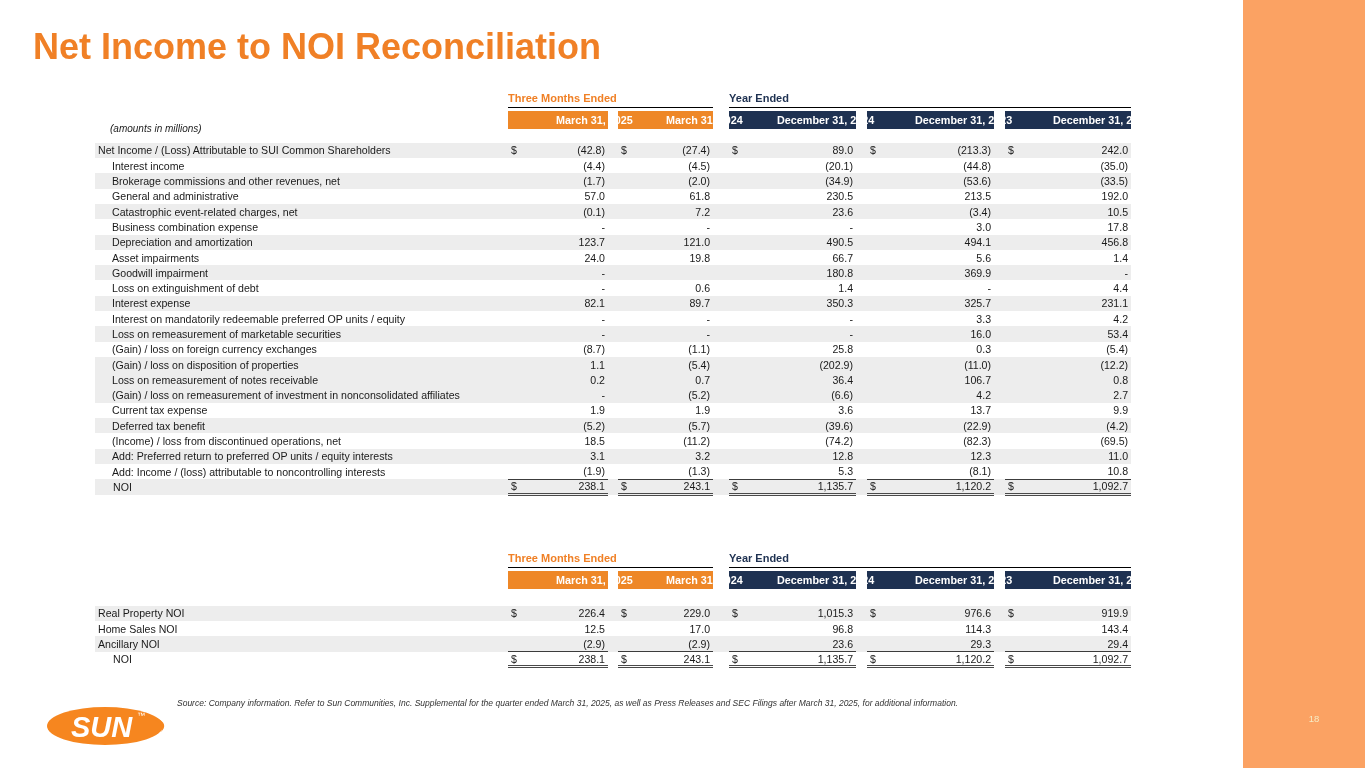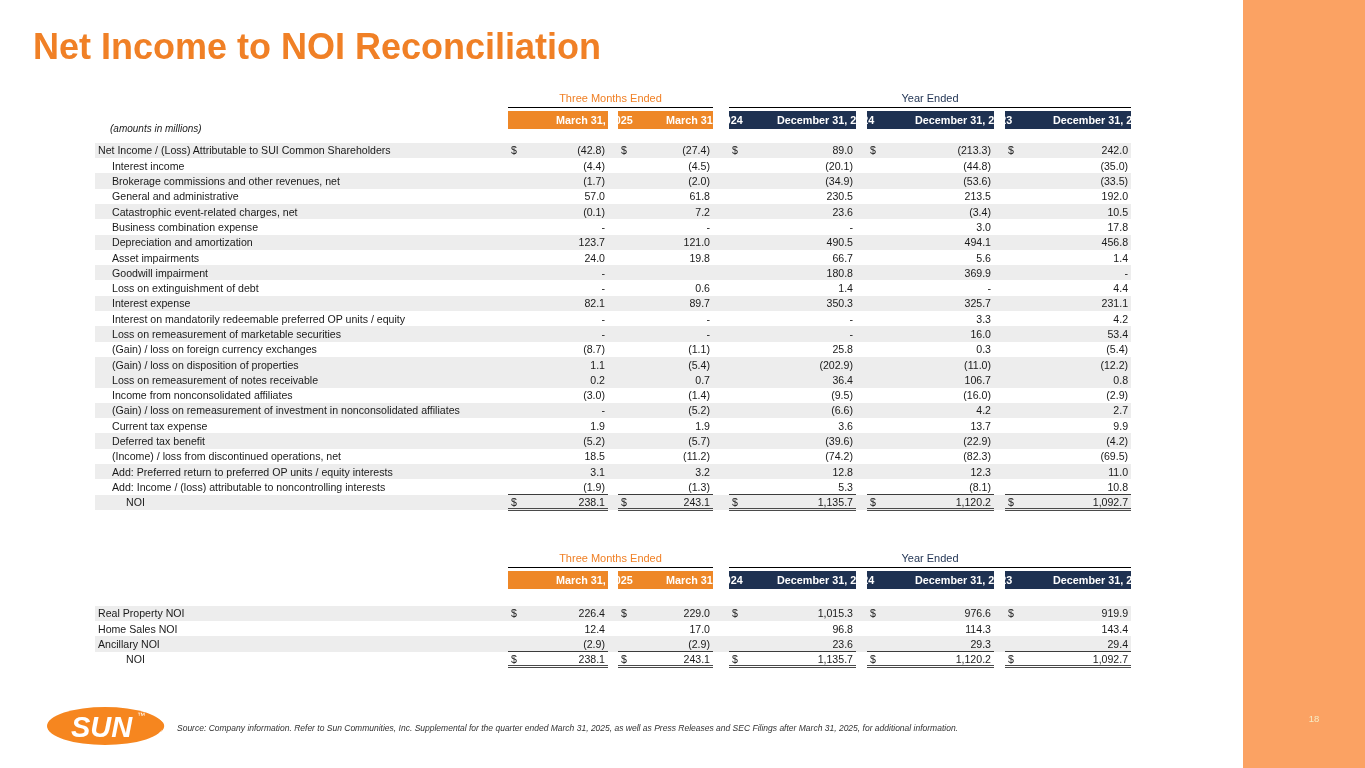--- a/index.html
+++ b/index.html
@@ -13,50 +13,50 @@
 
   .title { position:absolute; left:33px; top:26px; font-size:36px; color:#F08026; letter-spacing:0; }
 
   .tbl-wrap1 { position:absolute; left:95px; top:92px; }
   .tbl-wrap2 { position:absolute; left:95px; top:552px; }
 
   table { table-layout:fixed; width:1036px; border-collapse:collapse; }
   td { height:15.3px; font-size:10.6px; color:#1a1a1a; vertical-align:middle;
        white-space:nowrap; overflow:visible; }
 
-  .grp { font-weight:normal; font-size:11px; text-align:center;
+  .grp { font-weight:bold; font-size:11px; 
          border-bottom:1.5px solid #000; padding-bottom:2px; }
   .orange-text { color:#F08026; }
   .navy-text { color:#1E3151; }
 
   .badge { height:18px; line-height:18px; margin-top:3px; text-align:center;
            color:#fff; font-weight:bold; font-size:10.8px;padding-left:48px; }
   .badge.orange { background:#EE8727; }
   .badge.navy { background:#1E3151; }
 
   .amounts-cell { vertical-align:bottom; }
   .amounts-note { display:block; font-style:italic; font-size:10px; color:#222;
                   padding-left:15px; transform:translateY(5px); }
 
   .gap1 td { height:14px; }
   .gap2 td { height:17px; }
 
   td.lbl { text-align:left; }
   td.lbl.ind0 { padding-left:3px; }
   td.lbl.ind1 { padding-left:17px;margin-top:8px; }
-  td.lbl.ind2 { padding-left:31px; }
+  td.lbl.ind2 { padding-left:18px; }
   td.cur { text-align:left; padding-left:3px; }
   td.val { text-align:right; padding-right:3px; }
 
   tr.shaded { background:#EDEDED; }
   tr.rule td.cur, tr.rule td.val { border-bottom:1px solid #3c3c3c; }
   tr.total td.cur, tr.total td.val { border-bottom:3px double #4a4a4a; }
 
   .logo { position:absolute; left:45px; top:704px; width:126px; height:44px; }
-  .source { position:absolute; left:177px; top:723px; width:880px;
+  .source { position:absolute; left:177px; top:698px; width:880px;
             font-style:italic; font-size:8.5px; color:#333; }
 </style>
 </head>
 <body>
 
 <div class="slide">
 
   <div class="side-bar"></div>
   <div class="page-num">18</div>
 
@@ -382,37 +382,20 @@
             <td></td>
             <td class="cur"></td>
             <td class="val">36.4</td>
             <td></td>
             <td class="cur"></td>
             <td class="val">106.7</td>
             <td></td>
             <td class="cur"></td>
             <td class="val">0.8</td>
           </tr>
-          <tr class="">
-            <td class="lbl ind1">Income from nonconsolidated affiliates</td>
-            <td class="cur"></td>
-            <td class="val">(3.0)</td>
-            <td></td>
-            <td class="cur"></td>
-            <td class="val">(1.4)</td>
-            <td></td>
-            <td class="cur"></td>
-            <td class="val">(9.5)</td>
-            <td></td>
-            <td class="cur"></td>
-            <td class="val">(16.0)</td>
-            <td></td>
-            <td class="cur"></td>
-            <td class="val">(2.9)</td>
-          </tr>
           <tr class="shaded">
             <td class="lbl ind1">(Gain) / loss on remeasurement of investment in nonconsolidated affiliates</td>
             <td class="cur"></td>
             <td class="val">-</td>
             <td></td>
             <td class="cur"></td>
             <td class="val">(5.2)</td>
             <td></td>
             <td class="cur"></td>
             <td class="val">(6.6)</td>
@@ -595,21 +578,21 @@
             <td></td>
             <td class="cur">$</td>
             <td class="val">976.6</td>
             <td></td>
             <td class="cur">$</td>
             <td class="val">919.9</td>
           </tr>
           <tr class="">
             <td class="lbl ind0">Home Sales NOI</td>
             <td class="cur"></td>
-            <td class="val">12.4</td>
+            <td class="val">12.5</td>
             <td></td>
             <td class="cur"></td>
             <td class="val">17.0</td>
             <td></td>
             <td class="cur"></td>
             <td class="val">96.8</td>
             <td></td>
             <td class="cur"></td>
             <td class="val">114.3</td>
             <td></td>

